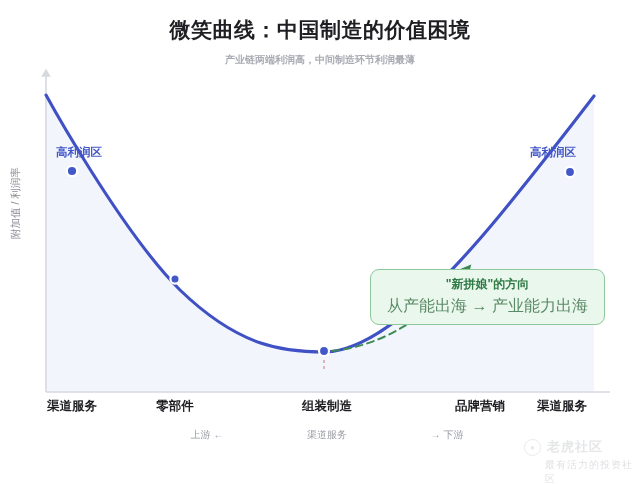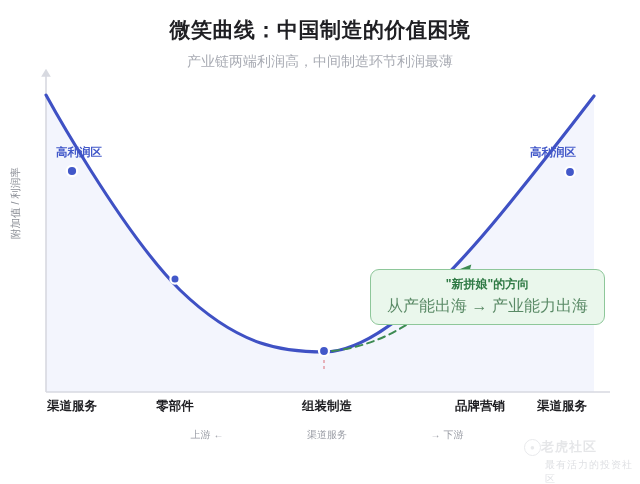--- a/index.html
+++ b/index.html
@@ -33,23 +33,23 @@
     margin: 0;
     padding-top: 16px;
     font-size: 21px;
     font-weight: bold;
     color: #1f1f23;
     letter-spacing: 0.5px;
   }
   .chart-subtitle {
     margin: 0;
     padding-top: 9px;
-    font-size: 14px;
+    font-size: 10px;
     color: #a8abb3;
-    font-weight: normal;
+    font-weight: bold;
   }
 
   
   .plot-svg {
     position: absolute;
     top: 0; left: 0;
   }
 
   
   .y-axis-title {
@@ -146,20 +146,21 @@
     line-height: 1.3;
   }
 
   
   .watermark {
     position: absolute;
     left: 524px;
     top: 438px;
     display: flex;
     align-items: center;
+    gap: 6px;
     opacity: 0.32;
   }
   .watermark .wm-logo {
     width: 15px;
     height: 15px;
     border-radius: 50%;
     border: 1.2px solid #b9bcc3;
     display: flex;
     align-items: center;
     justify-content: center;

